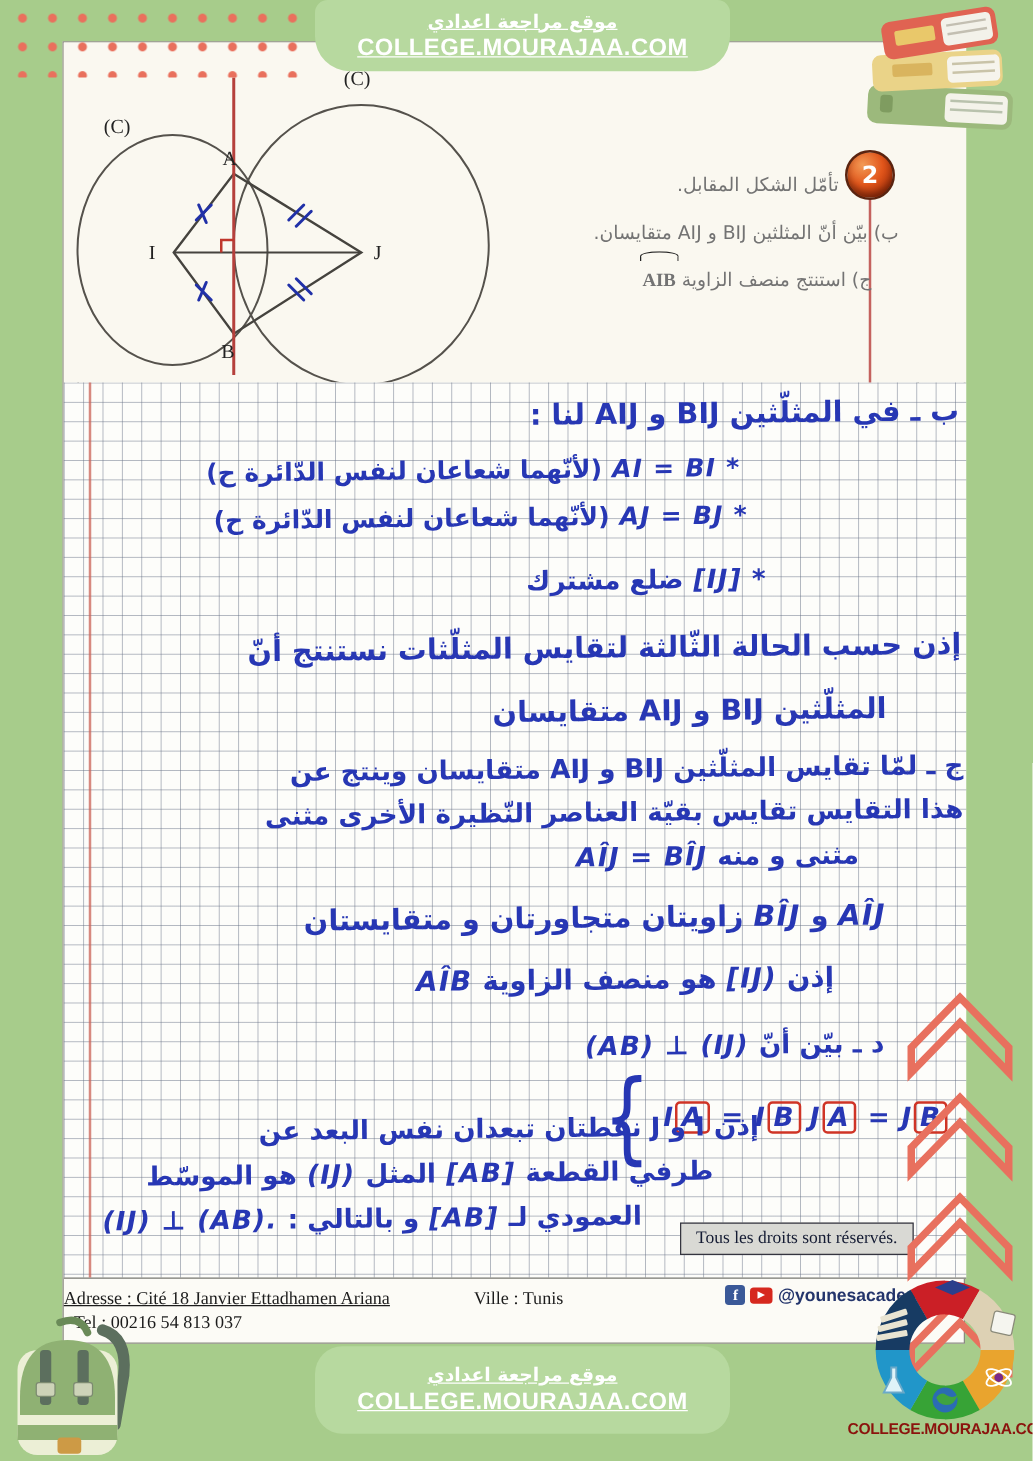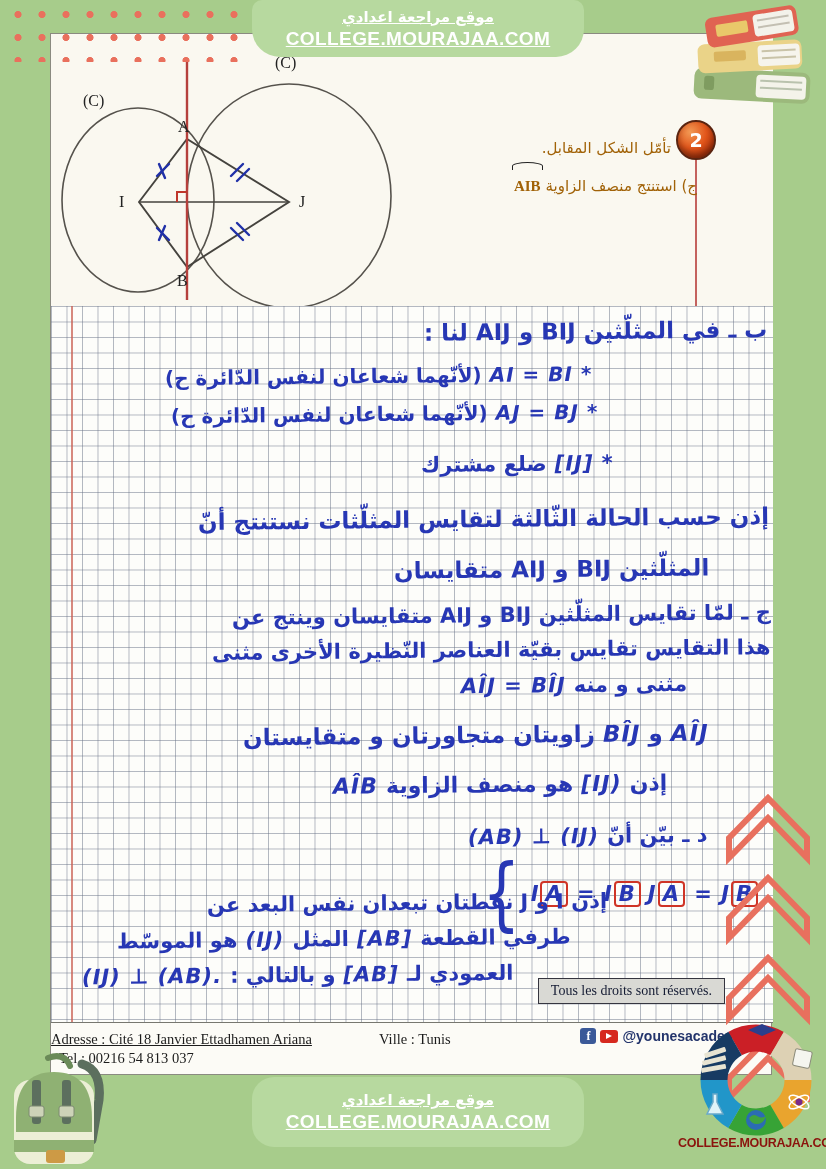--- a/index.html
+++ b/index.html
@@ -25,21 +25,21 @@
     background:#fcfbf6; border:1px solid #8a8a80; z-index:1; }
   .rule-top { position:absolute; left:96px; top:11px; right:0; height:0; border-top:1.6px solid #4c4c48; }
   .rule-left { position:absolute; left:11px; top:11px; width:0; height:975px; border-left:1.6px solid #4c4c48; }
   .rule-right { position:absolute; left:683px; top:11px; width:0; height:958px; border-left:1.6px solid #3e3e3a; }
 
   .figure-area { position:absolute; left:0; top:0; width:722px; height:272px; background:#faf8f0; }
   .fig-svg { position:absolute; left:8px; top:20px; }
 
   
   .problem { position:absolute; right:54px; top:95px; width:300px; direction:rtl; text-align:right;
-    font-family:"DejaVu Sans", sans-serif; font-size:15px; color:#a16207; line-height:38px; }
+    font-family:"DejaVu Sans", sans-serif; font-size:15px; color:#737373; line-height:38px; }
   .problem .pl1 { padding-left:0; padding-right:48px; }
   .problem .pl3 { padding-right:22px;text-align:right; }
   .problem .pl4 { padding-right:40px; }
   .arcspan { position:relative; display:inline-block; direction:ltr; unicode-bidi:isolate;
     font-weight:700; font-family:"Liberation Serif", serif; }
   .arcspan::before { content:''; position:absolute; left:-2px; right:-2px; top:-5px; height:7px;
     border:1.4px solid #222; border-bottom:none; border-radius:100% 100% 0 0; }
   .badge { position:absolute; left:625px; top:86px; width:40px; height:40px; border-radius:50%;
     background:radial-gradient(circle at 34% 28%, #f29a55 0%, #e2561b 45%, #a52c08 85%, #6b1a03 100%);
     border:2px solid #5a2410; color:#fff; font-weight:800; font-size:19px;
@@ -163,20 +163,21 @@
         </g>
       </svg>
 
       <div class="badge">
         <span>2</span>
       </div>
       <div class="badge-pin"></div>
 
       <div class="problem">
         <div class="pl1">تأمّل الشكل المقابل.</div>
+        <div class="pl2">ب) بيّن أنّ المثلثين BIJ و AIJ متقايسان.</div>
         <div class="pl3">
           <span>ج) استنتج منصف الزاوية</span>
           <span class="arcspan">AIB</span>
         </div>
       </div>
     </div>
 
     <div class="grid-area">
       <div class="margin-red"></div>
 
@@ -255,21 +256,21 @@
         <span>هو الموسّط</span>
       </div>
 
       <div class="hand" style="top:657px; right:260px; font-size:21px">
         <span>العمودي لـ</span>
         <span class="m">[AB]</span>
         <span>و بالتالي :</span>
         <span class="m">(IJ) ⊥ (AB).</span>
       </div>
 
-      <div class="rights" style="top:672px; right:48px">Tous les droits sont réservés.</div>
+      <div class="rights" style="top:672px; right:42px">Tous les droits sont réservés.</div>
     </div>
 
     <div class="contact">
       <div class="addr">Adresse : Cité 18 Janvier Ettadhamen Ariana</div>
       <div class="tel">Tel : 00216 54 813 037</div>
       <div class="ville">Ville : Tunis</div>
       <div class="social">
         <span class="fb-icon">f</span>
         <span class="yt-icon"></span>
         <span>@younesacademy</span>

